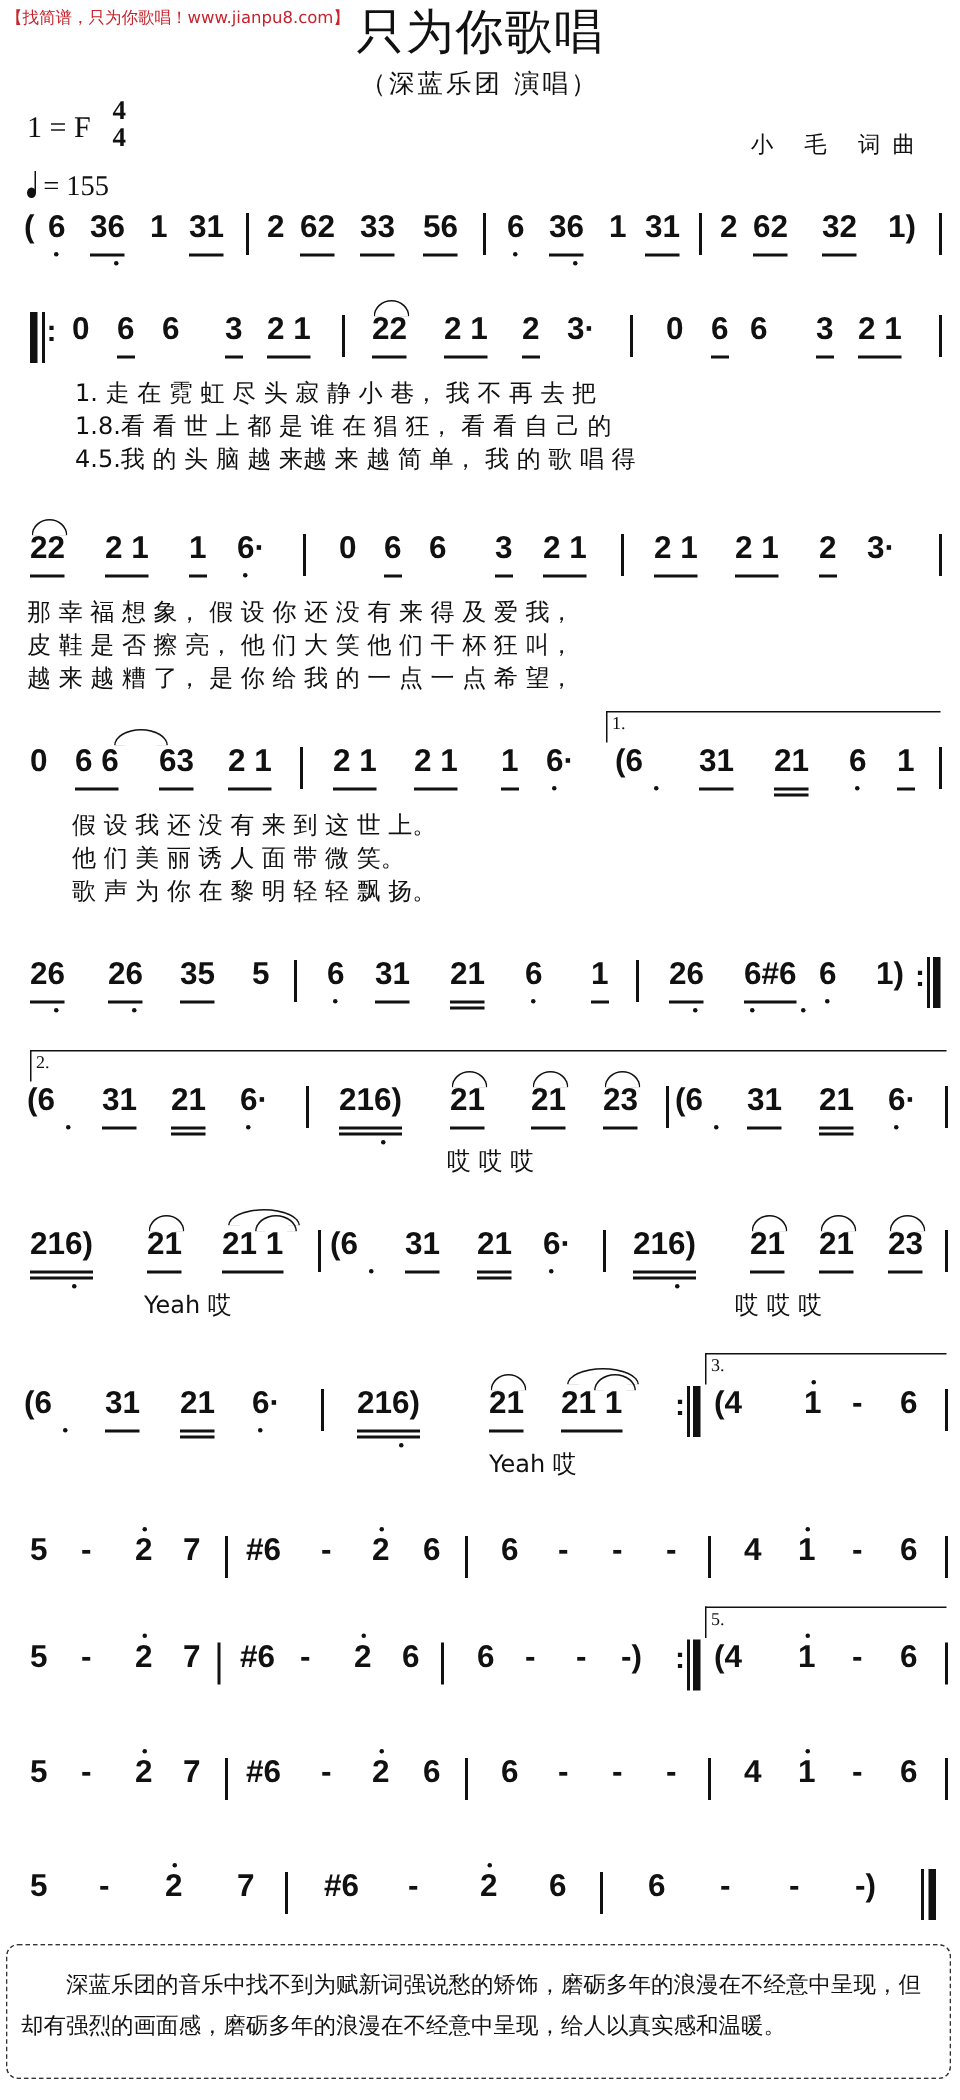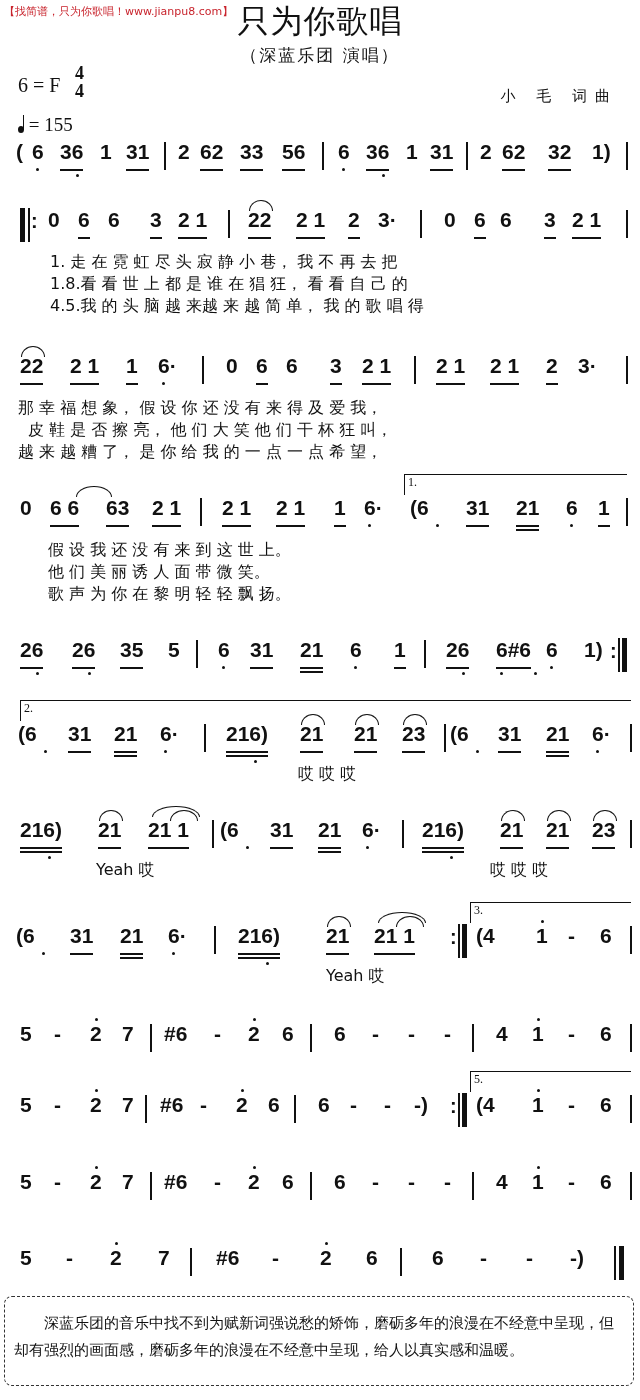--- a/index.html
+++ b/index.html
@@ -28,21 +28,21 @@
   .lyr{position:absolute;font-size:16px;font-family:"DejaVu Sans",sans-serif;white-space:nowrap;}
   .note-box{position:absolute;left:4px;top:1296px;width:628px;height:88px;border:1.5px dashed #333;border-radius:8px;}
   .note-text{position:absolute;left:14px;top:1310px;width:610px;font-size:15px;line-height:27px;font-family:"DejaVu Sans",sans-serif;text-indent:2em;}
 </style>
 </head>
 <body>
 
 <div class="watermark">【找简谱，只为你歌唱！www.jianpu8.com】</div>
 <div class="title">只为你歌唱</div>
 <div class="subtitle">（深蓝乐团  演唱）</div>
-<div class="key">6 = F</div>
+<div class="key">1 = F</div>
 <div class="timesig">
   <div>4</div>
   <div>4</div>
 </div>
 <div class="tempo"><span class="q"></span> <span>= 155</span></div>
 <div class="composer">小 毛 词曲</div>
 
 <div id="score">
     <div class="row" style="top: 140px;">
       <div class="tok" style="left: 16px;">(</div>
@@ -292,21 +292,21 @@
       <div class="tok" style="left: 570px;">-)</div>
       <div class="thin" style="left: 614px;"></div>
       <div class="thick" style="left: 619px;"></div>
     </div>
   </div>
 <div id="lyrics">
     <div class="lyr" style="left: 50px; top: 252px;">1.  走 在  霓 虹 尽  头  寂 静 小 巷，          我 不  再 去 把</div>
     <div class="lyr" style="left: 50px; top: 274px;">1.8.看 看  世 上 都  是  谁 在 猖 狂，          看 看  自 己 的</div>
     <div class="lyr" style="left: 50px; top: 296px;">4.5.我 的  头 脑 越  来越 来 越 简 单，          我 的  歌 唱 得</div>
     <div class="lyr" style="left: 18px; top: 398px;">那   幸 福 想 象，          假 设  你 还 没   有 来 得 及 爱 我，</div>
-    <div class="lyr" style="left: 28px; top: 420px;">皮 鞋 是 否 擦 亮，          他 们  大 笑 他   们 干 杯   狂 叫，</div>
+    <div class="lyr" style="left: 18px; top: 420px;">皮 鞋 是 否 擦 亮，          他 们  大 笑 他   们 干 杯   狂 叫，</div>
     <div class="lyr" style="left: 18px; top: 442px;">越   来 越 糟 了，          是 你 给 我 的 一   点 一 点   希 望，</div>
     <div class="lyr" style="left: 48px; top: 540px;">假 设   我 还 没   有 来 到 这 世  上。</div>
     <div class="lyr" style="left: 48px; top: 562px;">他 们   美 丽 诱   人   面 带 微  笑。</div>
     <div class="lyr" style="left: 48px; top: 584px;">歌 声   为 你 在   黎 明 轻 轻 飘  扬。</div>
     <div class="lyr" style="left: 298px; top: 764px;">哎      哎      哎</div>
     <div class="lyr" style="left: 96px; top: 860px;">Yeah 哎</div>
     <div class="lyr" style="left: 490px; top: 860px;">哎     哎     哎</div>
     <div class="lyr" style="left: 326px; top: 966px;">Yeah 哎</div>
   </div>
 

